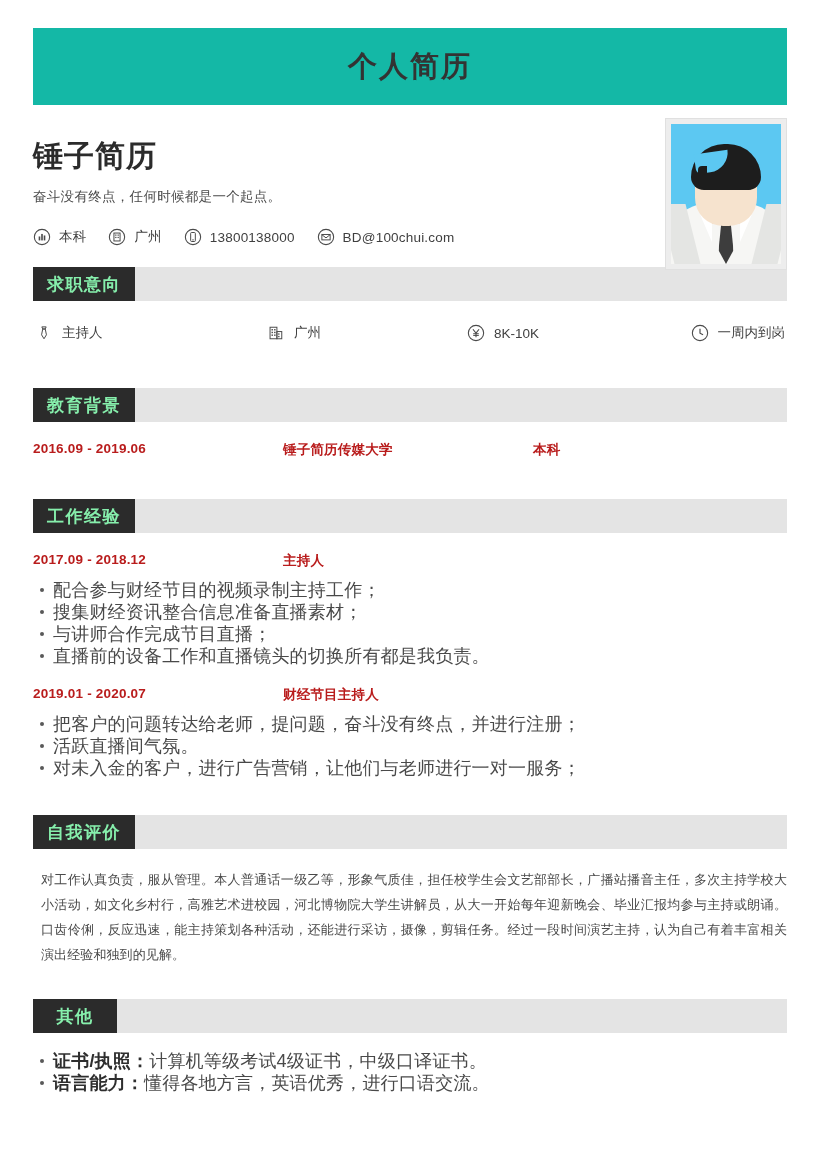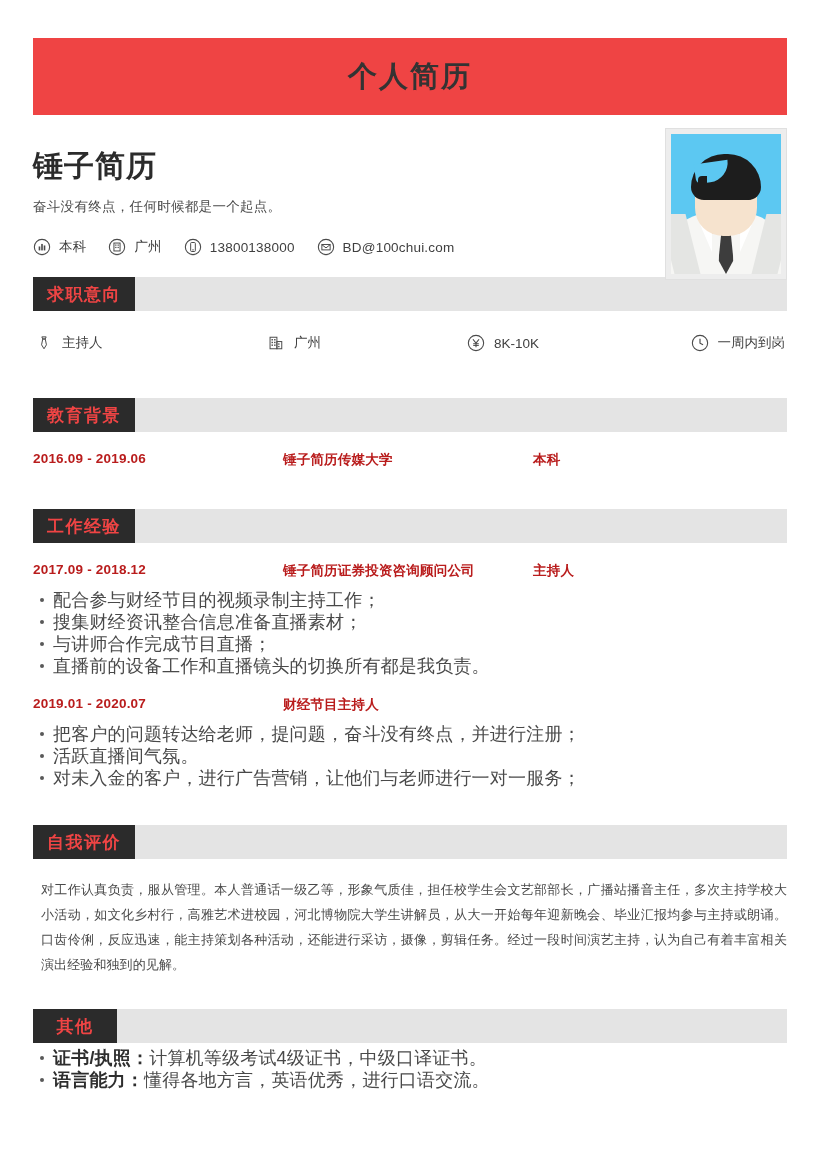--- a/index.html
+++ b/index.html
@@ -19,23 +19,23 @@
     position: relative;
     width: 820px;
     height: 1160px;
     background: #ffffff;
     box-sizing: border-box;
     padding: 0 33px;
   }
 
   
   .title-band {
-    margin-top: 38px;
+    margin-top: 28px;
     height: 77px;
-    background: #ef4444;
+    background: #14b8a6;
     display: flex;
     align-items: center;
     justify-content: center;
   }
   .title-band .doc-title {
     font-size: 29px;
     font-weight: bold;
     color: #333333;
     letter-spacing: 2px;
   }
@@ -213,21 +213,21 @@
 
   
   .section-head {
     display: flex;
     align-items: stretch;
     height: 34px;
     background: #e4e4e4;
   }
   .section-head .tag {
     background: #2b2b2b;
-    color: #ef4444;
+    color: #86efac;
     font-size: 17px;
     font-weight: bold;
     letter-spacing: 1.5px;
     padding: 12px 14px;
     display: flex;
     align-items: center;
     min-width: 84px;
     justify-content: center;
     box-sizing: border-box;
   }
@@ -462,21 +462,20 @@
 
   <div class="sp-40"></div>
 
   <div class="section-head">
     <div class="tag">工作经验</div>
   </div>
 
   <div class="entry">
     <div class="entry-head">
       <div class="c-date">2017.09 - 2018.12</div>
-      <div class="c-org">锤子简历证券投资咨询顾问公司</div>
       <div class="c-role">主持人</div>
     </div>
     <ul class="bullets">
       <li>配合参与财经节目的视频录制主持工作；</li>
       <li>搜集财经资讯整合信息准备直播素材；</li>
       <li>与讲师合作完成节目直播；</li>
       <li>直播前的设备工作和直播镜头的切换所有都是我负责。</li>
     </ul>
   </div>
 
@@ -499,21 +498,21 @@
   </div>
 
   <p class="para">对工作认真负责，服从管理。本人普通话一级乙等，形象气质佳，担任校学生会文艺部部长，广播站播音主任，多次主持学校大小活动，如文化乡村行，高雅艺术进校园，河北博物院大学生讲解员，从大一开始每年迎新晚会、毕业汇报均参与主持或朗诵。口齿伶俐，反应迅速，能主持策划各种活动，还能进行采访，摄像，剪辑任务。经过一段时间演艺主持，认为自己有着丰富相关演出经验和独到的见解。</p>
 
   <div class="sp-32"></div>
 
   <div class="section-head">
     <div class="tag">其他</div>
   </div>
 
-  <ul class="bullets" style="margin-top:4px">
+  <ul class="bullets" style="margin-top:17px">
     <li>
       <b>证书/执照：</b><span>计算机等级考试4级证书，中级口译证书。</span>
     </li>
     <li>
       <b>语言能力：</b><span>懂得各地方言，英语优秀，进行口语交流。</span>
     </li>
   </ul>
 
 </div>
 

